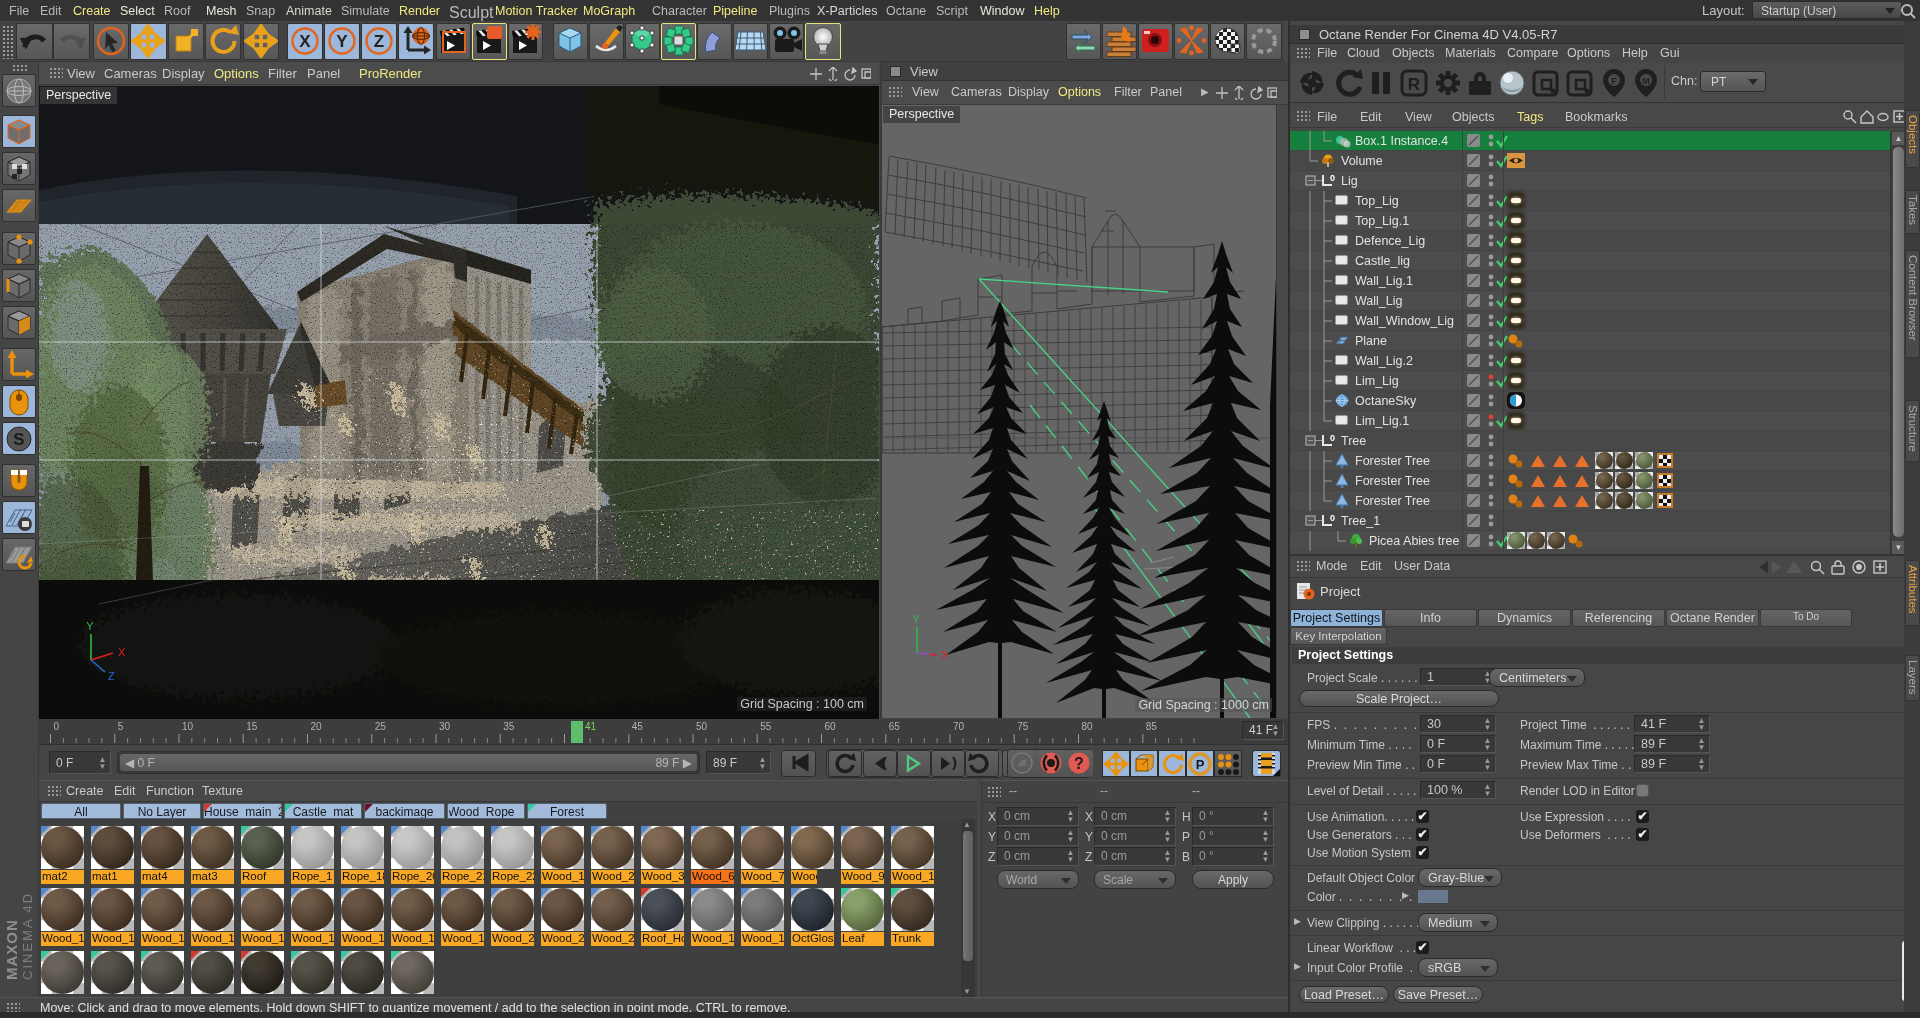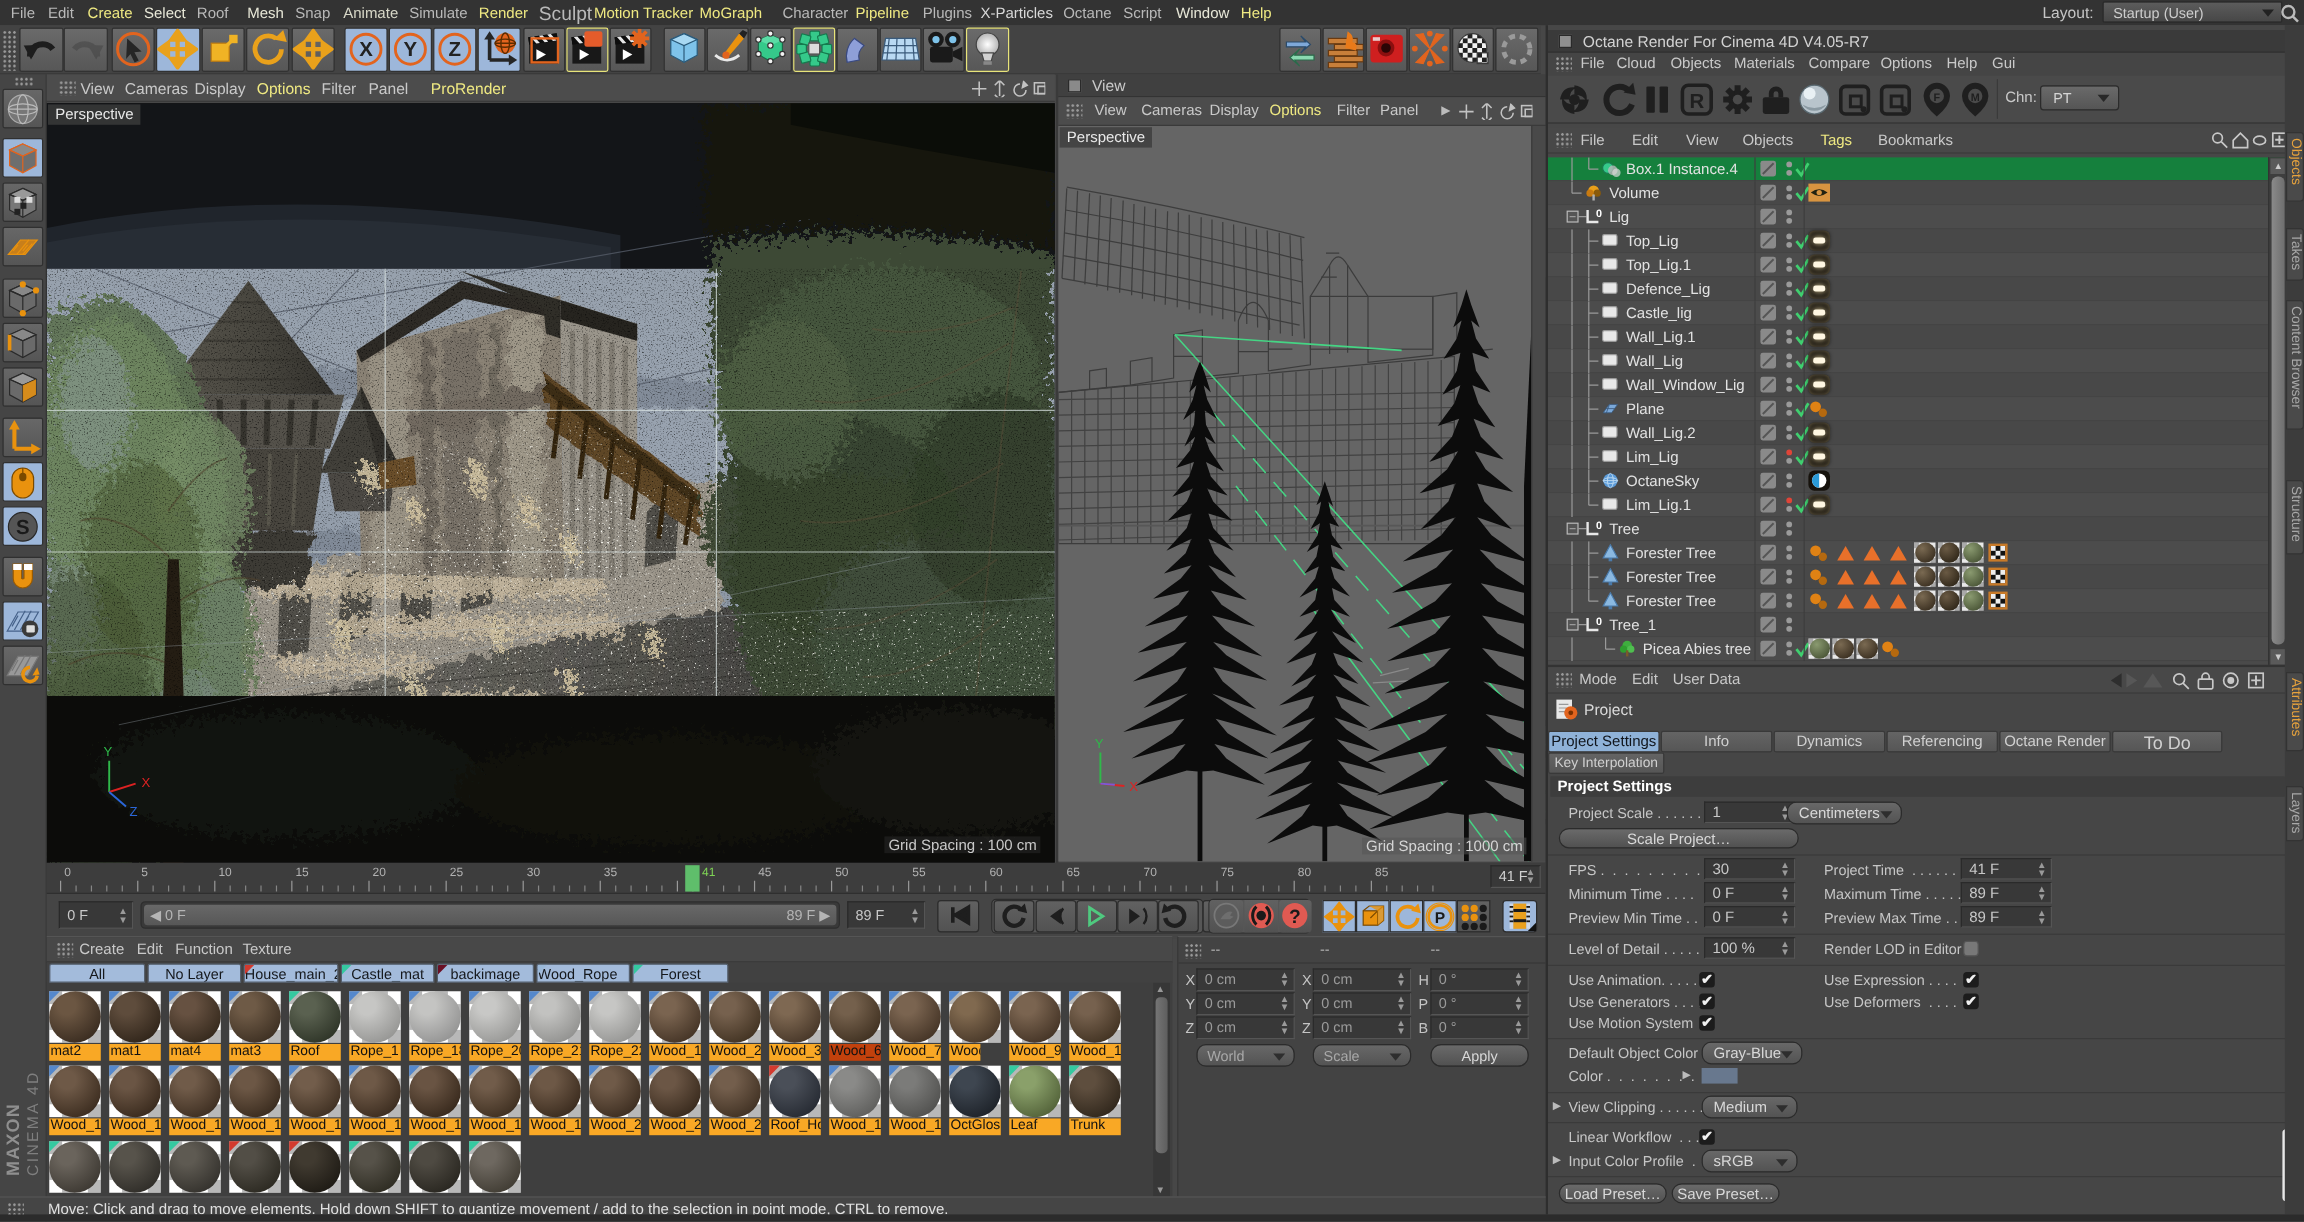--- a/index.html
+++ b/index.html
@@ -1076,21 +1076,21 @@
     <div class="abs" style="left:552px;top:89px;width:43px;height:14px;background:#f9a825;color:#111;font-size:11.5px;padding:0px 1px;overflow:hidden;white-space:nowrap">Wood_2</div>
 <div class="abs" style="left:602px;top:45px;width:43px;height:43px;background:repeating-conic-gradient(#ffffff 0% 25%,#b8b8b8 0% 50%) 0 0/21.5px 21.5px;">
       <div style="position:absolute;left:0;top:0;border-top:9px solid #5588cc;border-right:9px solid transparent"></div>
       <div style="position:absolute;left:0px;top:0px;width:43px;height:43px;border-radius:50%;background:radial-gradient(circle at 34% 28%,#7e6852 0 18%,#3a2b1e 95%)"></div>
     </div>
     <div class="abs" style="left:602px;top:89px;width:43px;height:14px;background:#f9a825;color:#111;font-size:11.5px;padding:0px 1px;overflow:hidden;white-space:nowrap">Wood_3</div>
 <div class="abs" style="left:652px;top:45px;width:43px;height:43px;background:repeating-conic-gradient(#ffffff 0% 25%,#b8b8b8 0% 50%) 0 0/21.5px 21.5px;">
       <div style="position:absolute;left:0;top:0;border-top:9px solid #5588cc;border-right:9px solid transparent"></div>
       <div style="position:absolute;left:0px;top:0px;width:43px;height:43px;border-radius:50%;background:radial-gradient(circle at 34% 28%,#74604c 0 18%,#342617 95%)"></div>
     </div>
-    <div class="abs" style="left:652px;top:89px;width:43px;height:14px;background:#c2410c;color:#111;font-size:11.5px;padding:0px 1px;overflow:hidden;white-space:nowrap">Wood_6</div>
+    <div class="abs" style="left:652px;top:89px;width:43px;height:14px;background:#f97316;color:#111;font-size:11.5px;padding:0px 1px;overflow:hidden;white-space:nowrap">Wood_6</div>
 <div class="abs" style="left:702px;top:45px;width:43px;height:43px;background:repeating-conic-gradient(#ffffff 0% 25%,#b8b8b8 0% 50%) 0 0/21.5px 21.5px;">
       <div style="position:absolute;left:0;top:0;border-top:9px solid #5588cc;border-right:9px solid transparent"></div>
       <div style="position:absolute;left:0px;top:0px;width:43px;height:43px;border-radius:50%;background:radial-gradient(circle at 34% 28%,#7a6450 0 18%,#38291c 95%)"></div>
     </div>
     <div class="abs" style="left:702px;top:89px;width:43px;height:14px;background:#f9a825;color:#111;font-size:11.5px;padding:0px 1px;overflow:hidden;white-space:nowrap">Wood_7</div>
 <div class="abs" style="left:752px;top:45px;width:43px;height:43px;background:repeating-conic-gradient(#ffffff 0% 25%,#b8b8b8 0% 50%) 0 0/21.5px 21.5px;">
       <div style="position:absolute;left:0;top:0;border-top:9px solid #5588cc;border-right:9px solid transparent"></div>
       <div style="position:absolute;left:0px;top:0px;width:43px;height:43px;border-radius:50%;background:radial-gradient(circle at 34% 28%,#80694f 0 18%,#3c2d20 95%)"></div>
     </div>
     <div class="abs" style="left:752px;top:89px;width:26px;height:14px;background:#f9a825;color:#111;font-size:11.5px;padding:0px 1px;overflow:hidden;white-space:nowrap">Wood_8</div>
@@ -2080,21 +2080,21 @@
         </g>
         <circle cx="13" cy="12" r="5.5" fill="#e2641e"></circle>
         <circle cx="13" cy="12" r="2" fill="#7a3000"></circle>
       </svg>
 <span class="abs" style="left:30px;top:28px;color:#dadada;font-size:13px">Project</span>
 <div class="abs" style="left:0px;top:53px;width:93px;height:18px;background:#8fb2d8;border:1px solid #393939;color:#10151c;text-align:center;font-size:12.5px;padding-top:1px;border-radius:2px">Project Settings</div>
 <div class="abs" style="left:94px;top:53px;width:93px;height:18px;background:linear-gradient(#646464,#565656);border:1px solid #393939;color:#d0d0d0;text-align:center;font-size:12.5px;padding-top:1px;border-radius:2px">Info</div>
 <div class="abs" style="left:188px;top:53px;width:93px;height:18px;background:linear-gradient(#646464,#565656);border:1px solid #393939;color:#d0d0d0;text-align:center;font-size:12.5px;padding-top:1px;border-radius:2px">Dynamics</div>
 <div class="abs" style="left:282px;top:53px;width:93px;height:18px;background:linear-gradient(#646464,#565656);border:1px solid #393939;color:#d0d0d0;text-align:center;font-size:12.5px;padding-top:1px;border-radius:2px">Referencing</div>
 <div class="abs" style="left:376px;top:53px;width:93px;height:18px;background:linear-gradient(#646464,#565656);border:1px solid #393939;color:#d0d0d0;text-align:center;font-size:12.5px;padding-top:1px;border-radius:2px">Octane Render</div>
-<div class="abs" style="left:470px;top:53px;width:92px;height:18px;background:linear-gradient(#646464,#565656);border:1px solid #393939;color:#d0d0d0;text-align:center;font-size:15px;padding-top:1px;border-radius:2px">To Do</div>
+<div class="abs" style="left:470px;top:53px;width:92px;height:18px;background:linear-gradient(#646464,#565656);border:1px solid #393939;color:#d0d0d0;text-align:center;font-size:10px;padding-top:1px;border-radius:2px">To Do</div>
 <div class="abs" style="left:0px;top:71px;width:97px;height:18px;background:linear-gradient(#646464,#565656);border:1px solid #393939;color:#d0d0d0;text-align:center;font-size:11.5px;padding-top:2px;border-radius:2px;white-space:nowrap;overflow:hidden">Key Interpolation</div>
 <div class="abs" style="left:2px;top:91px;width:612px;height:17px;background:#3d3d3d;color:#fff;font-weight:bold;font-size:12.5px;padding:1px 0 0 6px">Project Settings</div>
 <span class="lbl" style="left:17px;top:115px">Project Scale .&nbsp;.&nbsp;.&nbsp;.&nbsp;.&nbsp;.</span>
       <div class="abs fld" style="left:130px;top:112px;width:76px;height:18px;font-size:12.5px">1<span class="spin">▲<br>▼</span></div>
       <div class="combo" style="left:199px;top:112px;width:96px;height:19px;font-size:12.5px">
         <span style="position:absolute;left:9px;top:2px">Centimeters</span>
       </div>
 <div class="pill" style="left:9px;top:134px;width:200px;height:17px;font-size:12.5px;padding-top:1px">Scale Project…</div>
 <div class="abs" style="left:0;top:156px;width:616px;height:1px;background:#3a3a3a"></div>
 <span class="lbl" style="left:17px;top:162px">FPS .&nbsp;&nbsp;.&nbsp;&nbsp;.&nbsp;&nbsp;.&nbsp;&nbsp;.&nbsp;&nbsp;.&nbsp;&nbsp;.&nbsp;&nbsp;.&nbsp;&nbsp;.&nbsp;&nbsp;.&nbsp;&nbsp;.</span>

